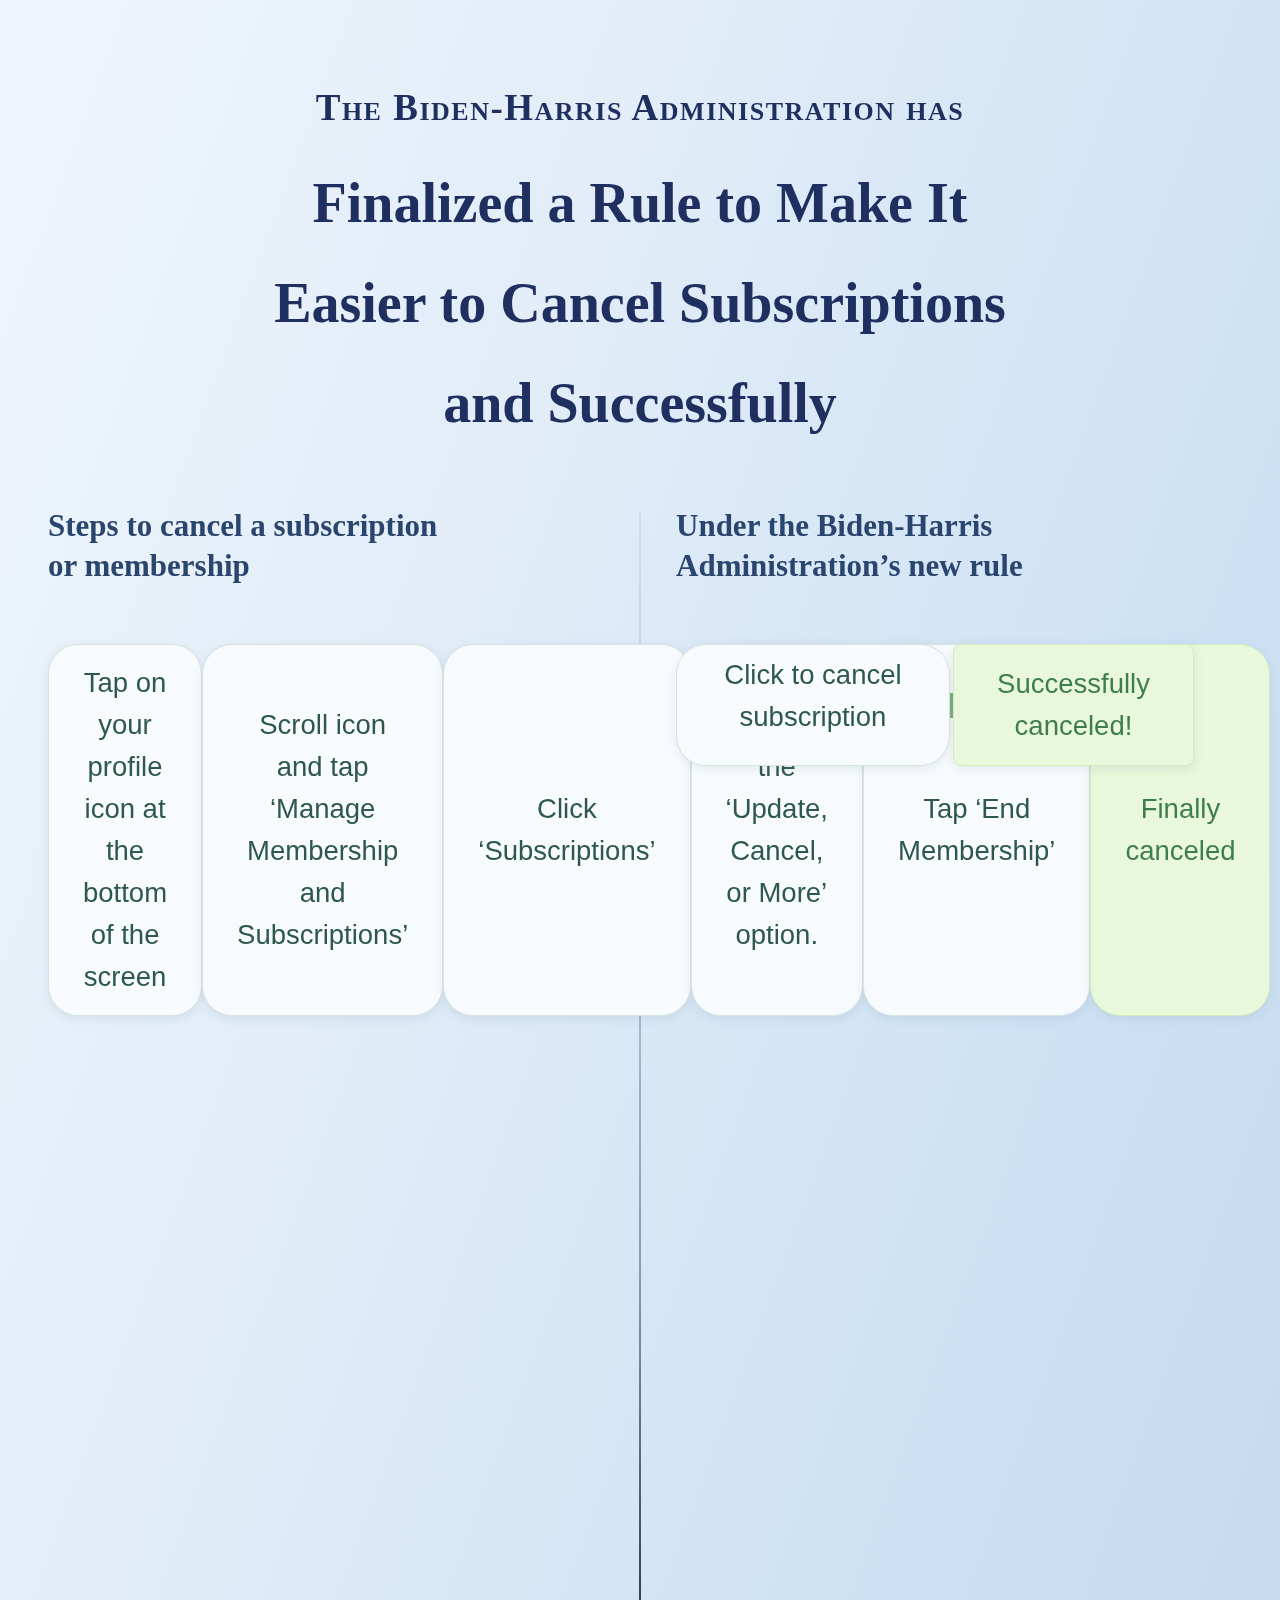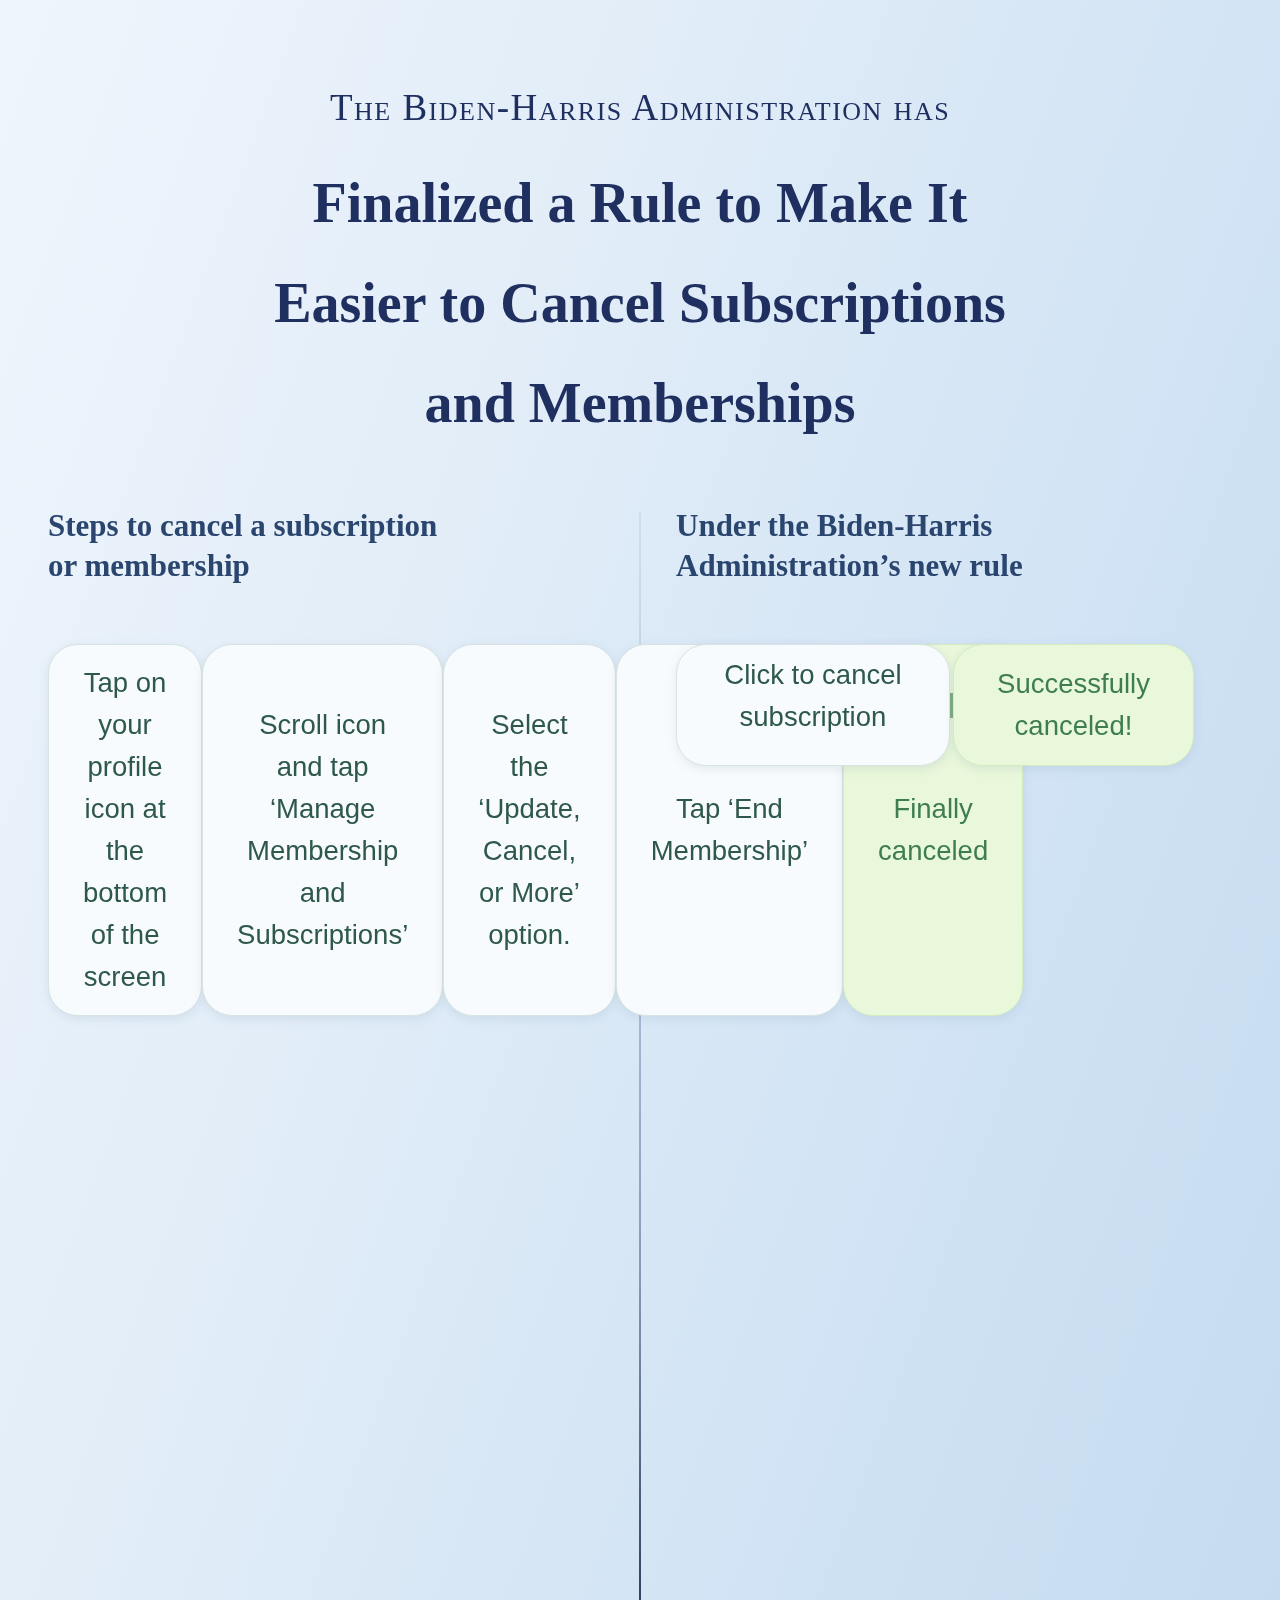--- a/index.html
+++ b/index.html
@@ -18,21 +18,21 @@
   body{
     font-family:"Liberation Sans",sans-serif;
     background:linear-gradient(110deg,#eff5fc 0%,#e2edf8 35%,#cfe2f4 75%,#c6dbef 100%);
     position:relative;
   }
   .eyebrow{
     padding-top:86px;
     text-align:center;
     font-family:"Liberation Serif",serif;
     font-variant:small-caps;
-    font-weight:normal;
+    font-weight:bold;
     font-size:37px;
     letter-spacing:1.5px;
     color:var(--navy);
   }
   .title{
     margin-top:24px;
     text-align:center;
     font-family:"Liberation Serif",serif;
     font-weight:bold;
     font-size:56px;
@@ -85,56 +85,59 @@
   }
   .step-box.result{
     background:var(--success-bg);
     border-color:var(--success-border);
     color:var(--success-text);
     padding-top:22px;
     padding-bottom:23px;
     min-height:88px;
   }
   .col-right .step-box{min-height:82px;padding-top:1px;padding-bottom:19px;}
-  .col-right .step-box.result{min-height:80px;padding-top:18px;padding-bottom:18px;}
+  .col-right .step-box.result{min-height:80px;padding-top:18px;padding-bottom:18px;border-radius:8px;}
   .connector{
     width:5px;
     height:25px;
     background:var(--connector);
     align-self:center;
   }
 </style>
 </head>
 <body>
 
 <div class="eyebrow">The Biden-Harris Administration has</div>
 
 <h1 class="title">
   <span>Finalized a Rule to Make It</span><br>
   <span>Easier to Cancel Subscriptions</span><br>
-  <span>and Memberships</span>
+  <span>and Successfully</span>
 </h1>
 
 <div class="divider"></div>
 
 <section class="col col-left">
   <h2 class="col-heading">
     <span>Steps to cancel a subscription</span><br>
     <span>or membership</span>
   </h2>
   <div class="flow">
     <div class="step-box">
       <span>Tap on your profile icon at the bottom of the screen</span>
     </div>
     <div class="connector"></div>
     <div class="connector"></div>
     <div class="step-box">
       <span>Scroll icon and tap ‘Manage Membership and Subscriptions’</span>
     </div>
     <div class="connector"></div>
+    <div class="step-box">
+      <span>Click ‘Subscriptions’</span>
+    </div>
     <div class="connector"></div>
     <div class="step-box">
       <span>Select the ‘Update, Cancel, or More’ option.</span>
     </div>
     <div class="connector"></div>
     <div class="step-box">
       <span>Tap ‘End Membership’</span>
     </div>
     <div class="connector"></div>
     <div class="step-box result">

